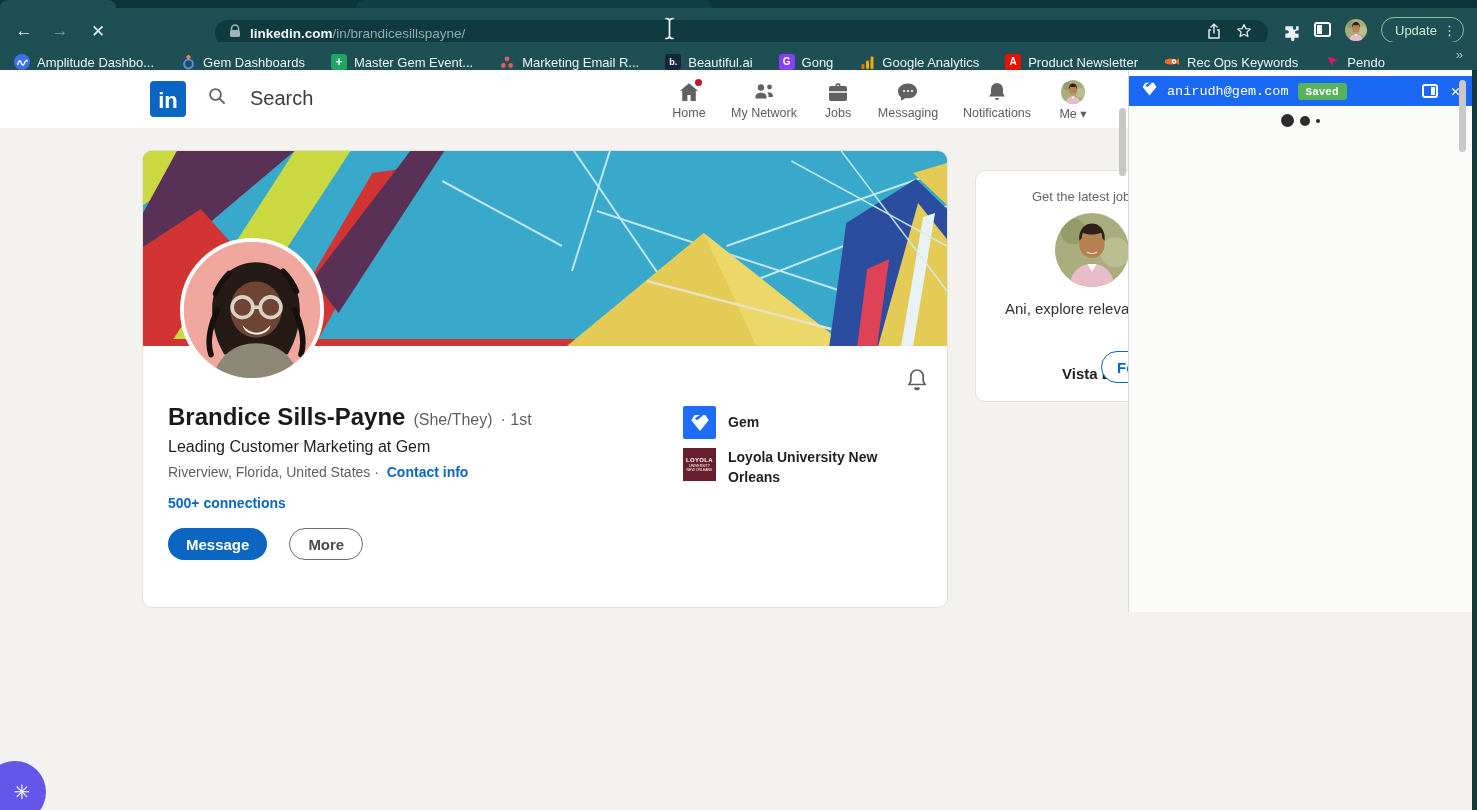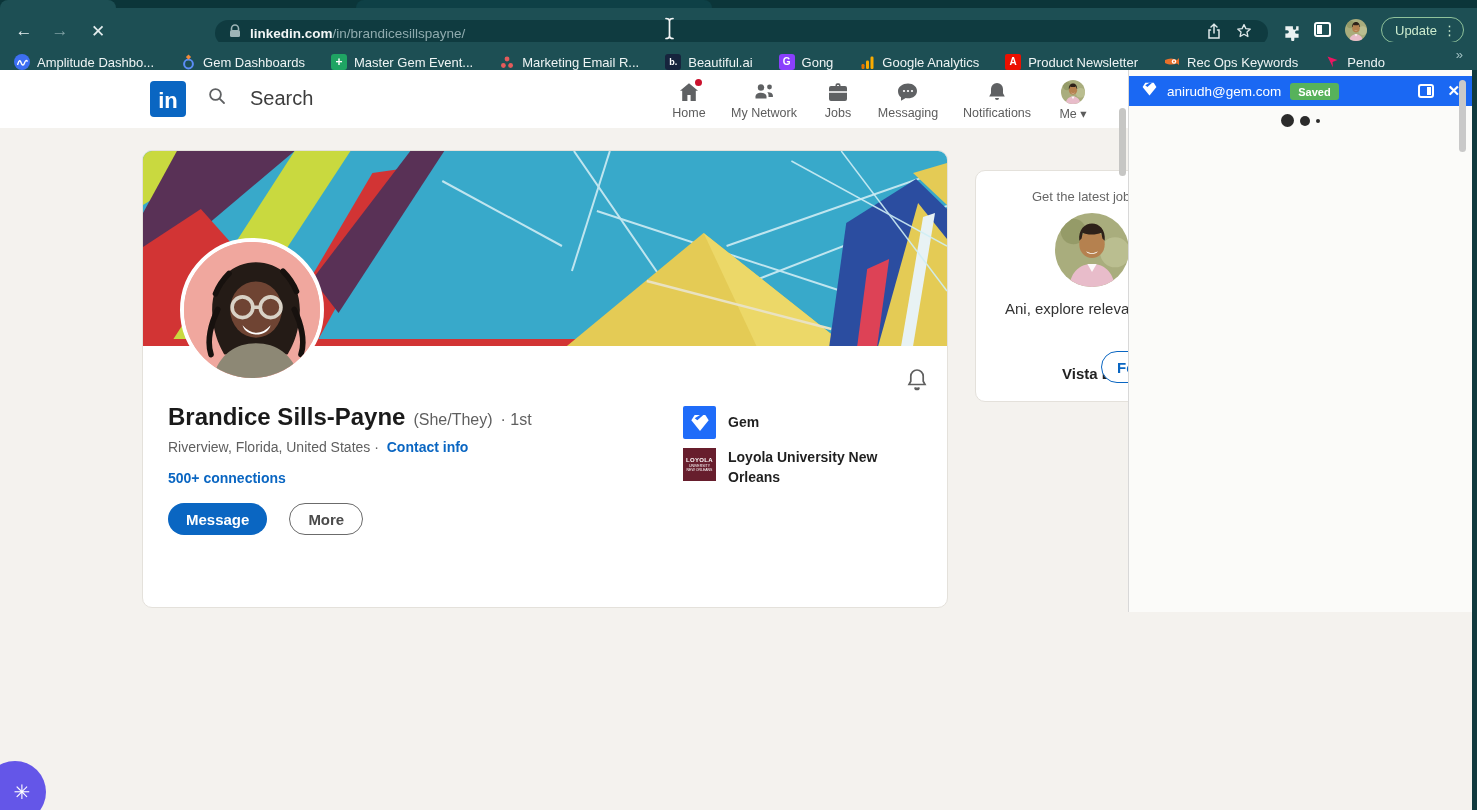--- a/index.html
+++ b/index.html
@@ -106,21 +106,21 @@
   .sc-follow{ position:absolute; left:125px; top:180px; width:130px; height:32px; border:1.5px solid #0a66c2;
               border-radius:16px; background:#fff; color:#0a66c2; font-weight:700; font-size:15px;
               text-align:left; padding-left:15px; font-family:inherit; }
 
   
   .page-sb{ position:absolute; left:1119px; top:70px; width:7px; height:740px; }
   .page-sb .thumb{ position:absolute; top:38px; left:0; width:7px; height:68px; background:#c6c6c4; border-radius:4px; }
 
   
   .panel{ position:absolute; left:1128px; top:70px; width:344px; height:542px; background:#fbfbf9;
-          border-left:1px solid #d8d8d8; z-index:5; }
+          border-left:1px solid #d8d8d8; z-index:5;font-family:Liberation Mono, monospace; }
   .panel-header{ position:absolute; top:6px; left:0; width:100%; height:30px; background:#1a68f3;
                  display:flex; align-items:center; padding:0 12px; gap:9px; }
   .ph-email{ color:#fff; font-size:13.5px; }
   .ph-badge{ background:#57b25b; color:#fff; font-size:11px; font-weight:700; border-radius:3px;
              padding:3px 8px 2px; }
   .ph-spacer{ flex:1; }
   .ph-sidepanel{ position:relative; width:16px; height:14px; border:2px solid #fff; border-radius:3px; }
   .ph-sidepanel .fillpart{ position:absolute; right:1px; top:1px; bottom:1px; width:4px; background:#fff; }
   .ph-close{ color:#fff; font-size:15px; font-weight:700; margin-left:4px; }
   .panel-dots{ position:absolute; top:44px; left:0; width:100%; display:flex; align-items:center;
@@ -435,20 +435,21 @@
           <path d="M9 20.5a2 2 0 0 0 4 0" fill="#5f5f5f"></path>
         </svg>
     </span>
 
     <div class="pinfo">
       <div class="nameline">
         <span class="pname">Brandice Sills-Payne</span>
         <span class="pronouns">(She/They)</span>
         <span class="degree">· 1st</span>
       </div>
+      <div class="headline">Leading Customer Marketing at Gem</div>
       <div class="locline">
         <span>Riverview, Florida, United States ·</span>
         <span class="contact">Contact info</span>
       </div>
       <div class="connections">500+ connections</div>
       <div class="btnrow">
         <button class="btn-message">Message</button>
         <button class="btn-more">More</button>
       </div>
     </div>

